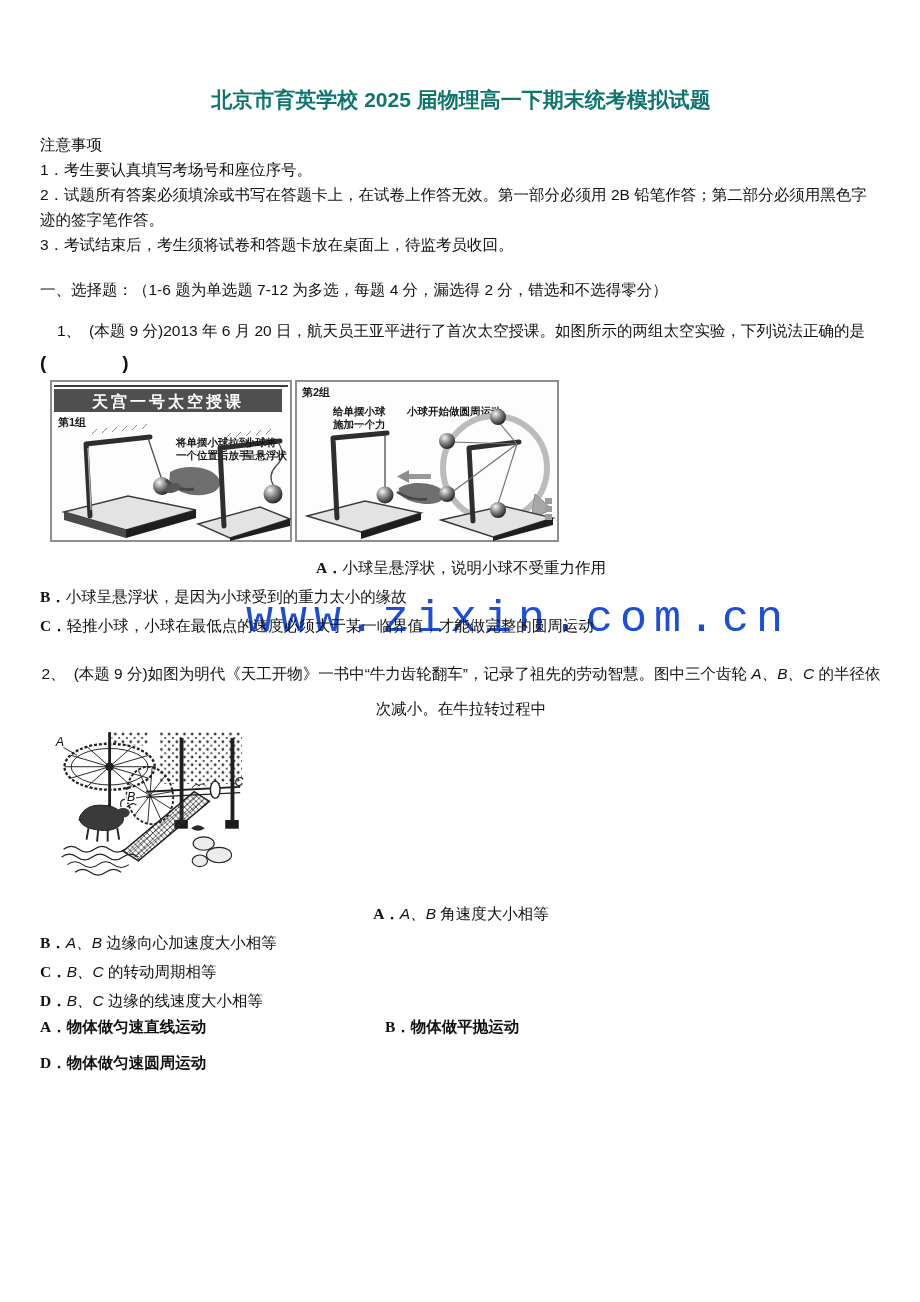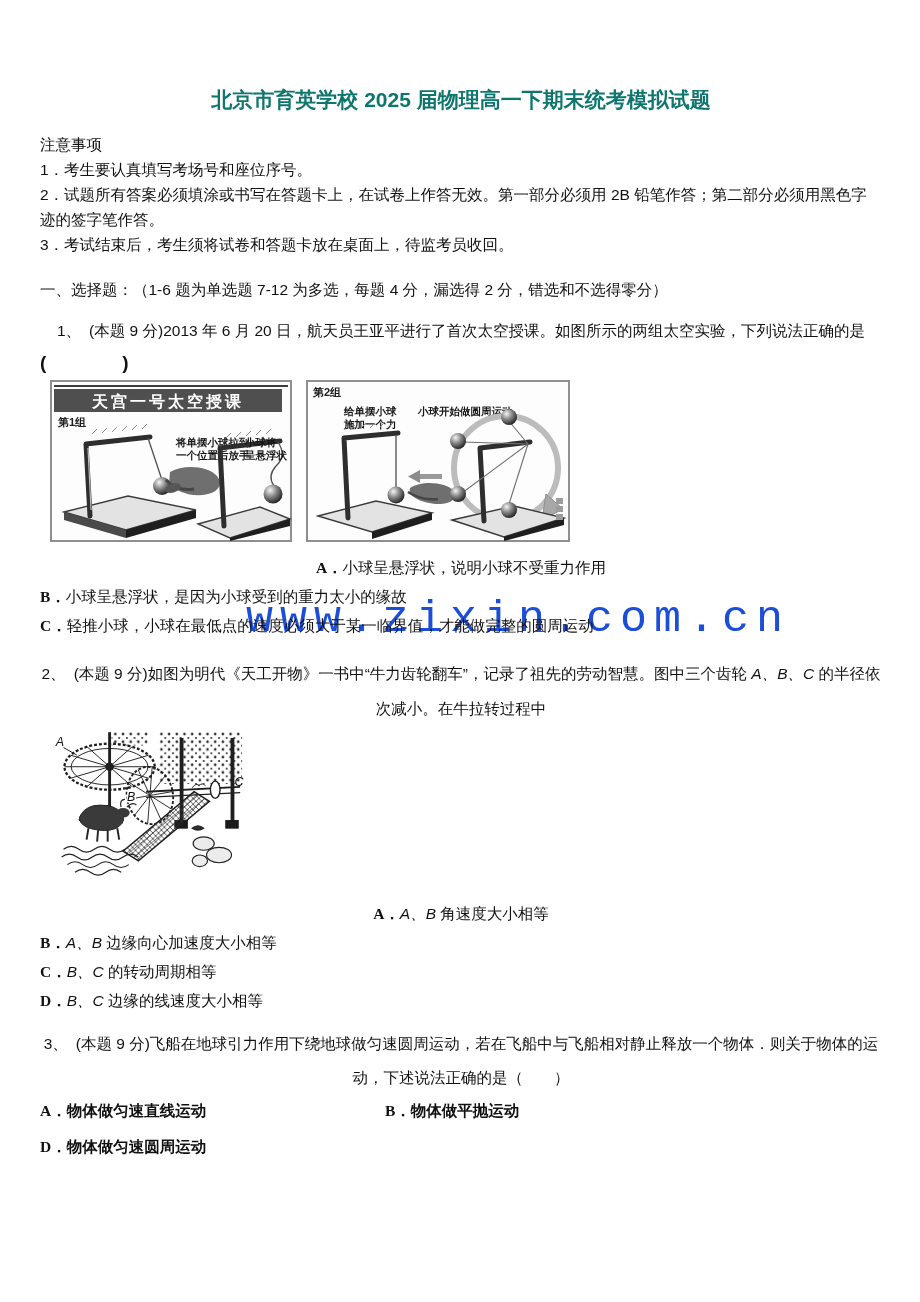--- a/index.html
+++ b/index.html
@@ -10,21 +10,21 @@
              font-family:Liberation Mono, monospace;text-align:right;}
   .content{position:relative;z-index:1;padding:0 38px 0 40px;font-size:15.5px;}
   .title{margin:86px 0 0 0;text-align:center;font-size:21px;font-weight:bold;color:#0f766e;}
   .notice{margin-top:18px;line-height:25px;}
   .section-heading{margin-top:23px;line-height:20px;}
   .stem{margin-top:18px;line-height:26px;text-align:center;}
   .stem2{line-height:35px;margin-top:20px;}
   .stem3{line-height:34px;margin-top:16px;}
   .qnum{padding-right:8px;}
   .bracket{margin-top:6px;font-size:19px;font-weight:bold;}
-  .figure1{margin-top:4px;display:flex;gap:14px;padding-left:10px;}
+  .figure1{margin-top:4px;display:flex;gap:3px;padding-left:10px;}
   .figure2{margin-top:6px;margin-left:12px;}
   .opt{line-height:20px;margin-top:9px;}
   .opt .letter{font-weight:bold;font-family:"Liberation Serif",serif;}
   .first-opt{margin-top:16px;text-align:center;}
   .var{font-style:italic;font-family:Liberation Sans, sans-serif;}
   .opt-grid{display:grid;grid-template-columns:345px 1fr;row-gap:16px;margin-top:6px;}
   .opt-grid .opt{margin-top:0;font-weight:600;}
   svg text{font-family:"Liberation Sans","DejaVu Sans",sans-serif;}
 </style>
 </head>
@@ -277,23 +277,20 @@
         </g>
         <line x1="12" y1="16" x2="26" y2="24" stroke="#222" stroke-width="1"></line>
       </svg>
     </div>
 
     <div class="opt first-opt"><span class="letter">A．</span><span class="var">A、B</span><span> 角速度大小相等</span></div>
     <div class="opt"><span class="letter">B．</span><span class="var">A、B</span><span> 边缘向心加速度大小相等</span></div>
     <div class="opt"><span class="letter">C．</span><span class="var">B、C</span><span> 的转动周期相等</span></div>
     <div class="opt"><span class="letter">D．</span><span class="var">B、C</span><span> 边缘的线速度大小相等</span></div>
 
-    <div class="stem stem3">
-      <span class="qnum">3、</span><span>(本题 9 分)飞船在地球引力作用下绕地球做匀速圆周运动，若在飞船中与飞船相对静止释放一个物体．则关于物体的运动，下述说法正确的是（　　）</span>
-    </div>
 
     <div class="opt-grid">
       <div class="opt"><span class="letter">A．</span><span>物体做匀速直线运动</span></div>
       <div class="opt"><span class="letter">B．</span><span>物体做平抛运动</span></div>
       <div class="opt"><span class="letter">D．</span><span>物体做匀速圆周运动</span></div>
     </div>
 
   </div>
 </div>
 

